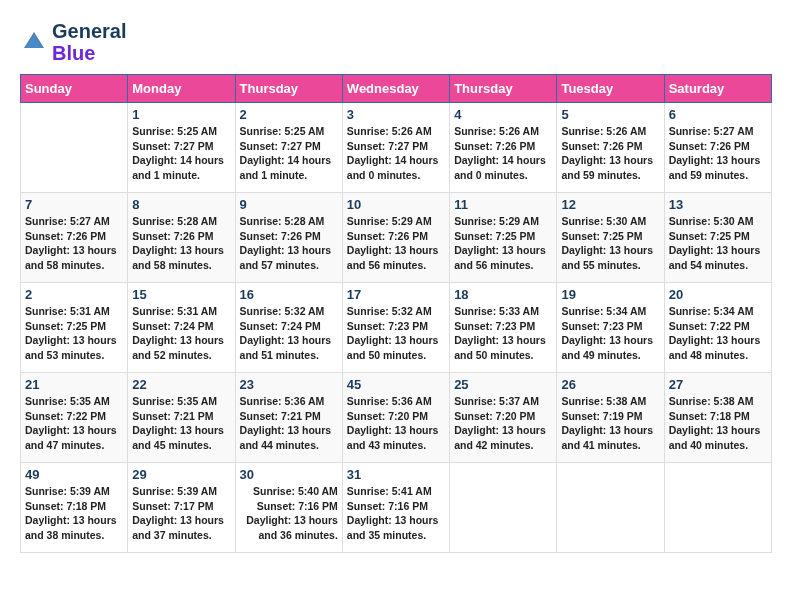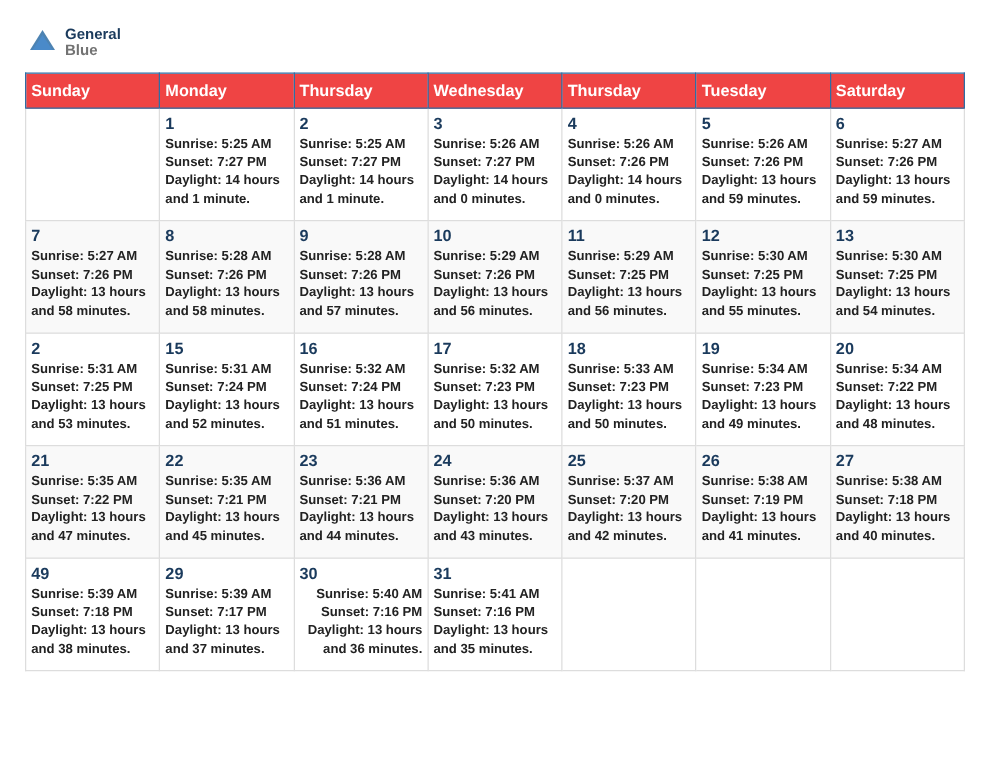--- a/index.html
+++ b/index.html
@@ -15,21 +15,21 @@
       justify-content: space-between;
       align-items: flex-start;
       margin-bottom: 10px;
     }
     .logo {
       display: flex;
       align-items: center;
       gap: 4px;
     }
     .logo-text {
-      font-size: 12px;
+      font-size: 20px;
       font-weight: bold;
       color: #1a3a5c;
       line-height: 1.1;
     }
     .logo-icon {
       width: 28px;
       height: 28px;
     }
     .title-block {
       text-align: right;
@@ -42,21 +42,21 @@
     .location {
       font-size: 16px;
       color: #333;
     }
     table {
       width: 100%;
       border-collapse: collapse;
       font-size: 11px;
     }
     thead tr {
-      background-color: #ef4444;
+      background-color: #ec4899;
       color: #fff;
     }
     thead th {
       padding: 6px 4px;
       text-align: left;
       font-size: 13px;
       font-weight: bold;
       border: 1px solid #2e6da4;
     }
     tbody tr {
@@ -91,21 +91,21 @@
 <body>
 
 <div class="header">
   <div class="logo">
     <svg class="logo-icon" viewBox="0 0 28 28">
       <polygon points="14,4 24,20 4,20" fill="#2e6da4" opacity="0.85"></polygon>
       <polygon points="14,8 22,20 6,20" fill="#4a90d9" opacity="0.6"></polygon>
     </svg>
     <div class="logo-text">
       <div>General</div>
-      <div style="color:#737373">Blue</div>
+      <div style="color:#6d28d9">Blue</div>
     </div>
   </div>
   <div class="title-block">
     <div class="month-title"></div>
     <div class="location"></div>
   </div>
 </div>
 
 <table>
   <thead>
@@ -283,21 +283,21 @@
 and 45 minutes.</div>
         </td>
         <td>
           <span class="day-num">23</span>
           <div class="day-info" style="white-space: pre-line;">Sunrise: 5:36 AM
 Sunset: 7:21 PM
 Daylight: 13 hours
 and 44 minutes.</div>
         </td>
         <td>
-          <span class="day-num">24</span>
+          <span class="day-num">45</span>
           <div class="day-info" style="white-space: pre-line;">Sunrise: 5:36 AM
 Sunset: 7:20 PM
 Daylight: 13 hours
 and 43 minutes.</div>
         </td>
         <td>
           <span class="day-num">25</span>
           <div class="day-info" style="white-space: pre-line;">Sunrise: 5:37 AM
 Sunset: 7:20 PM
 Daylight: 13 hours

